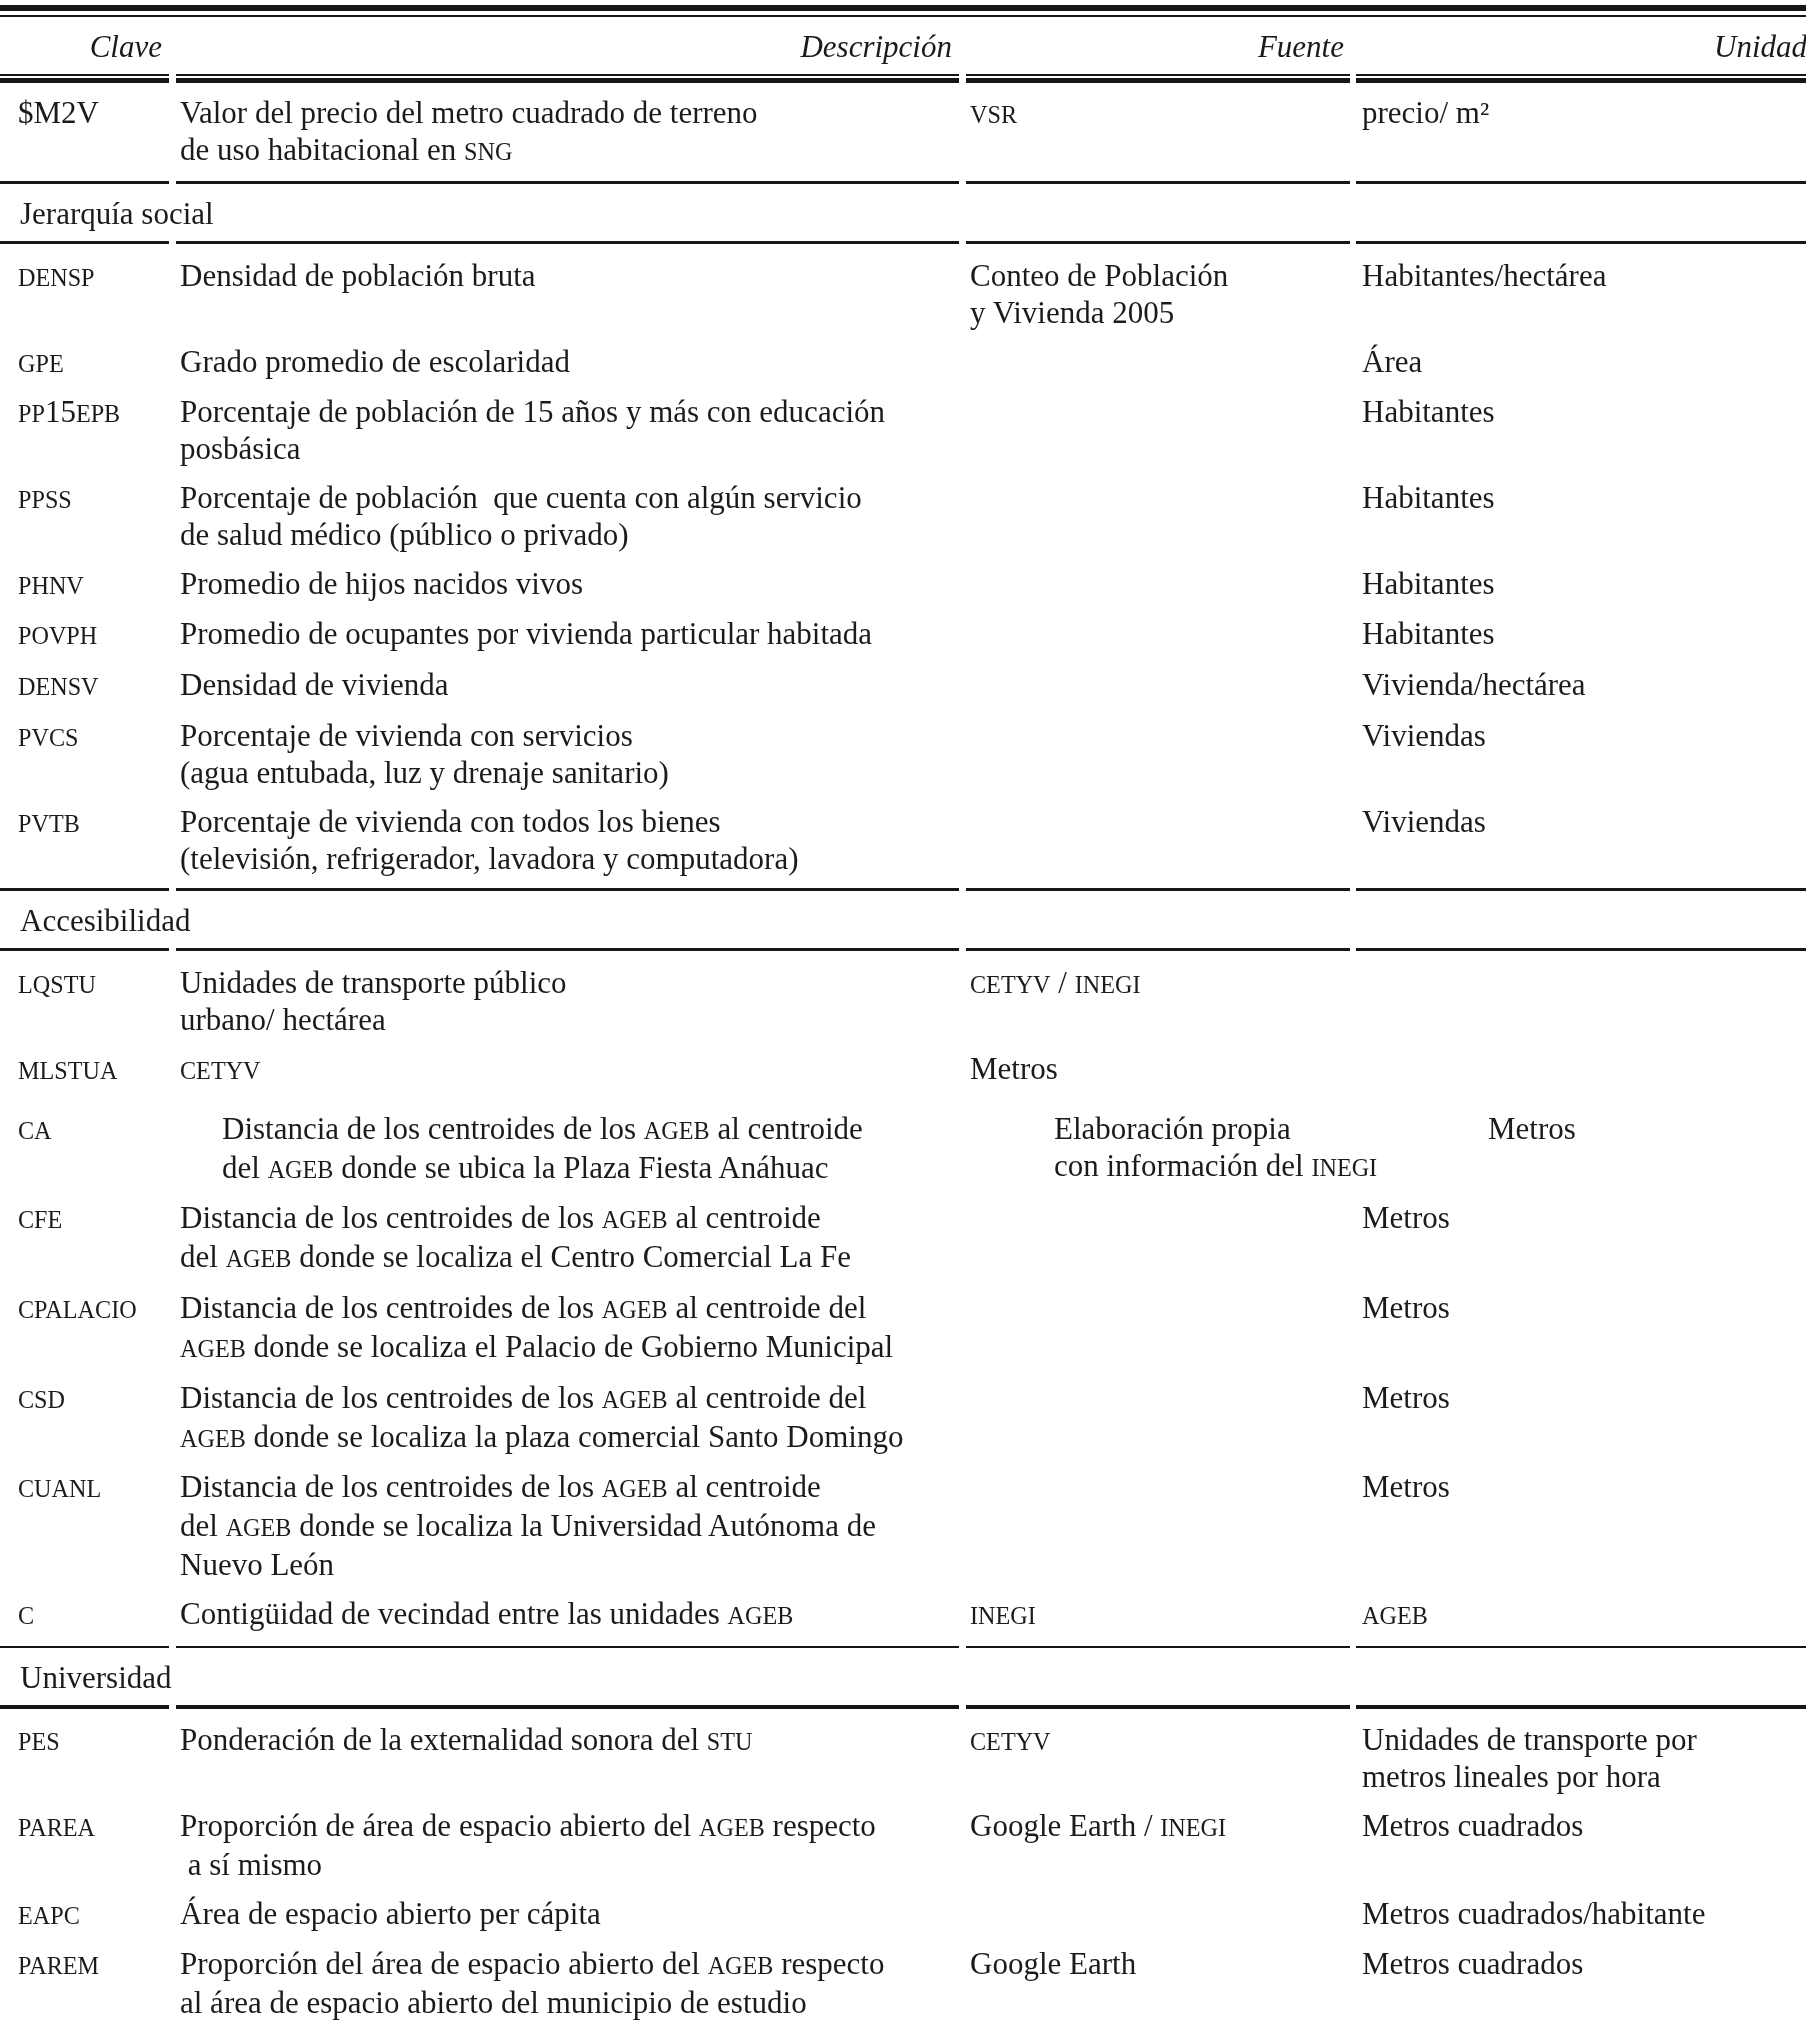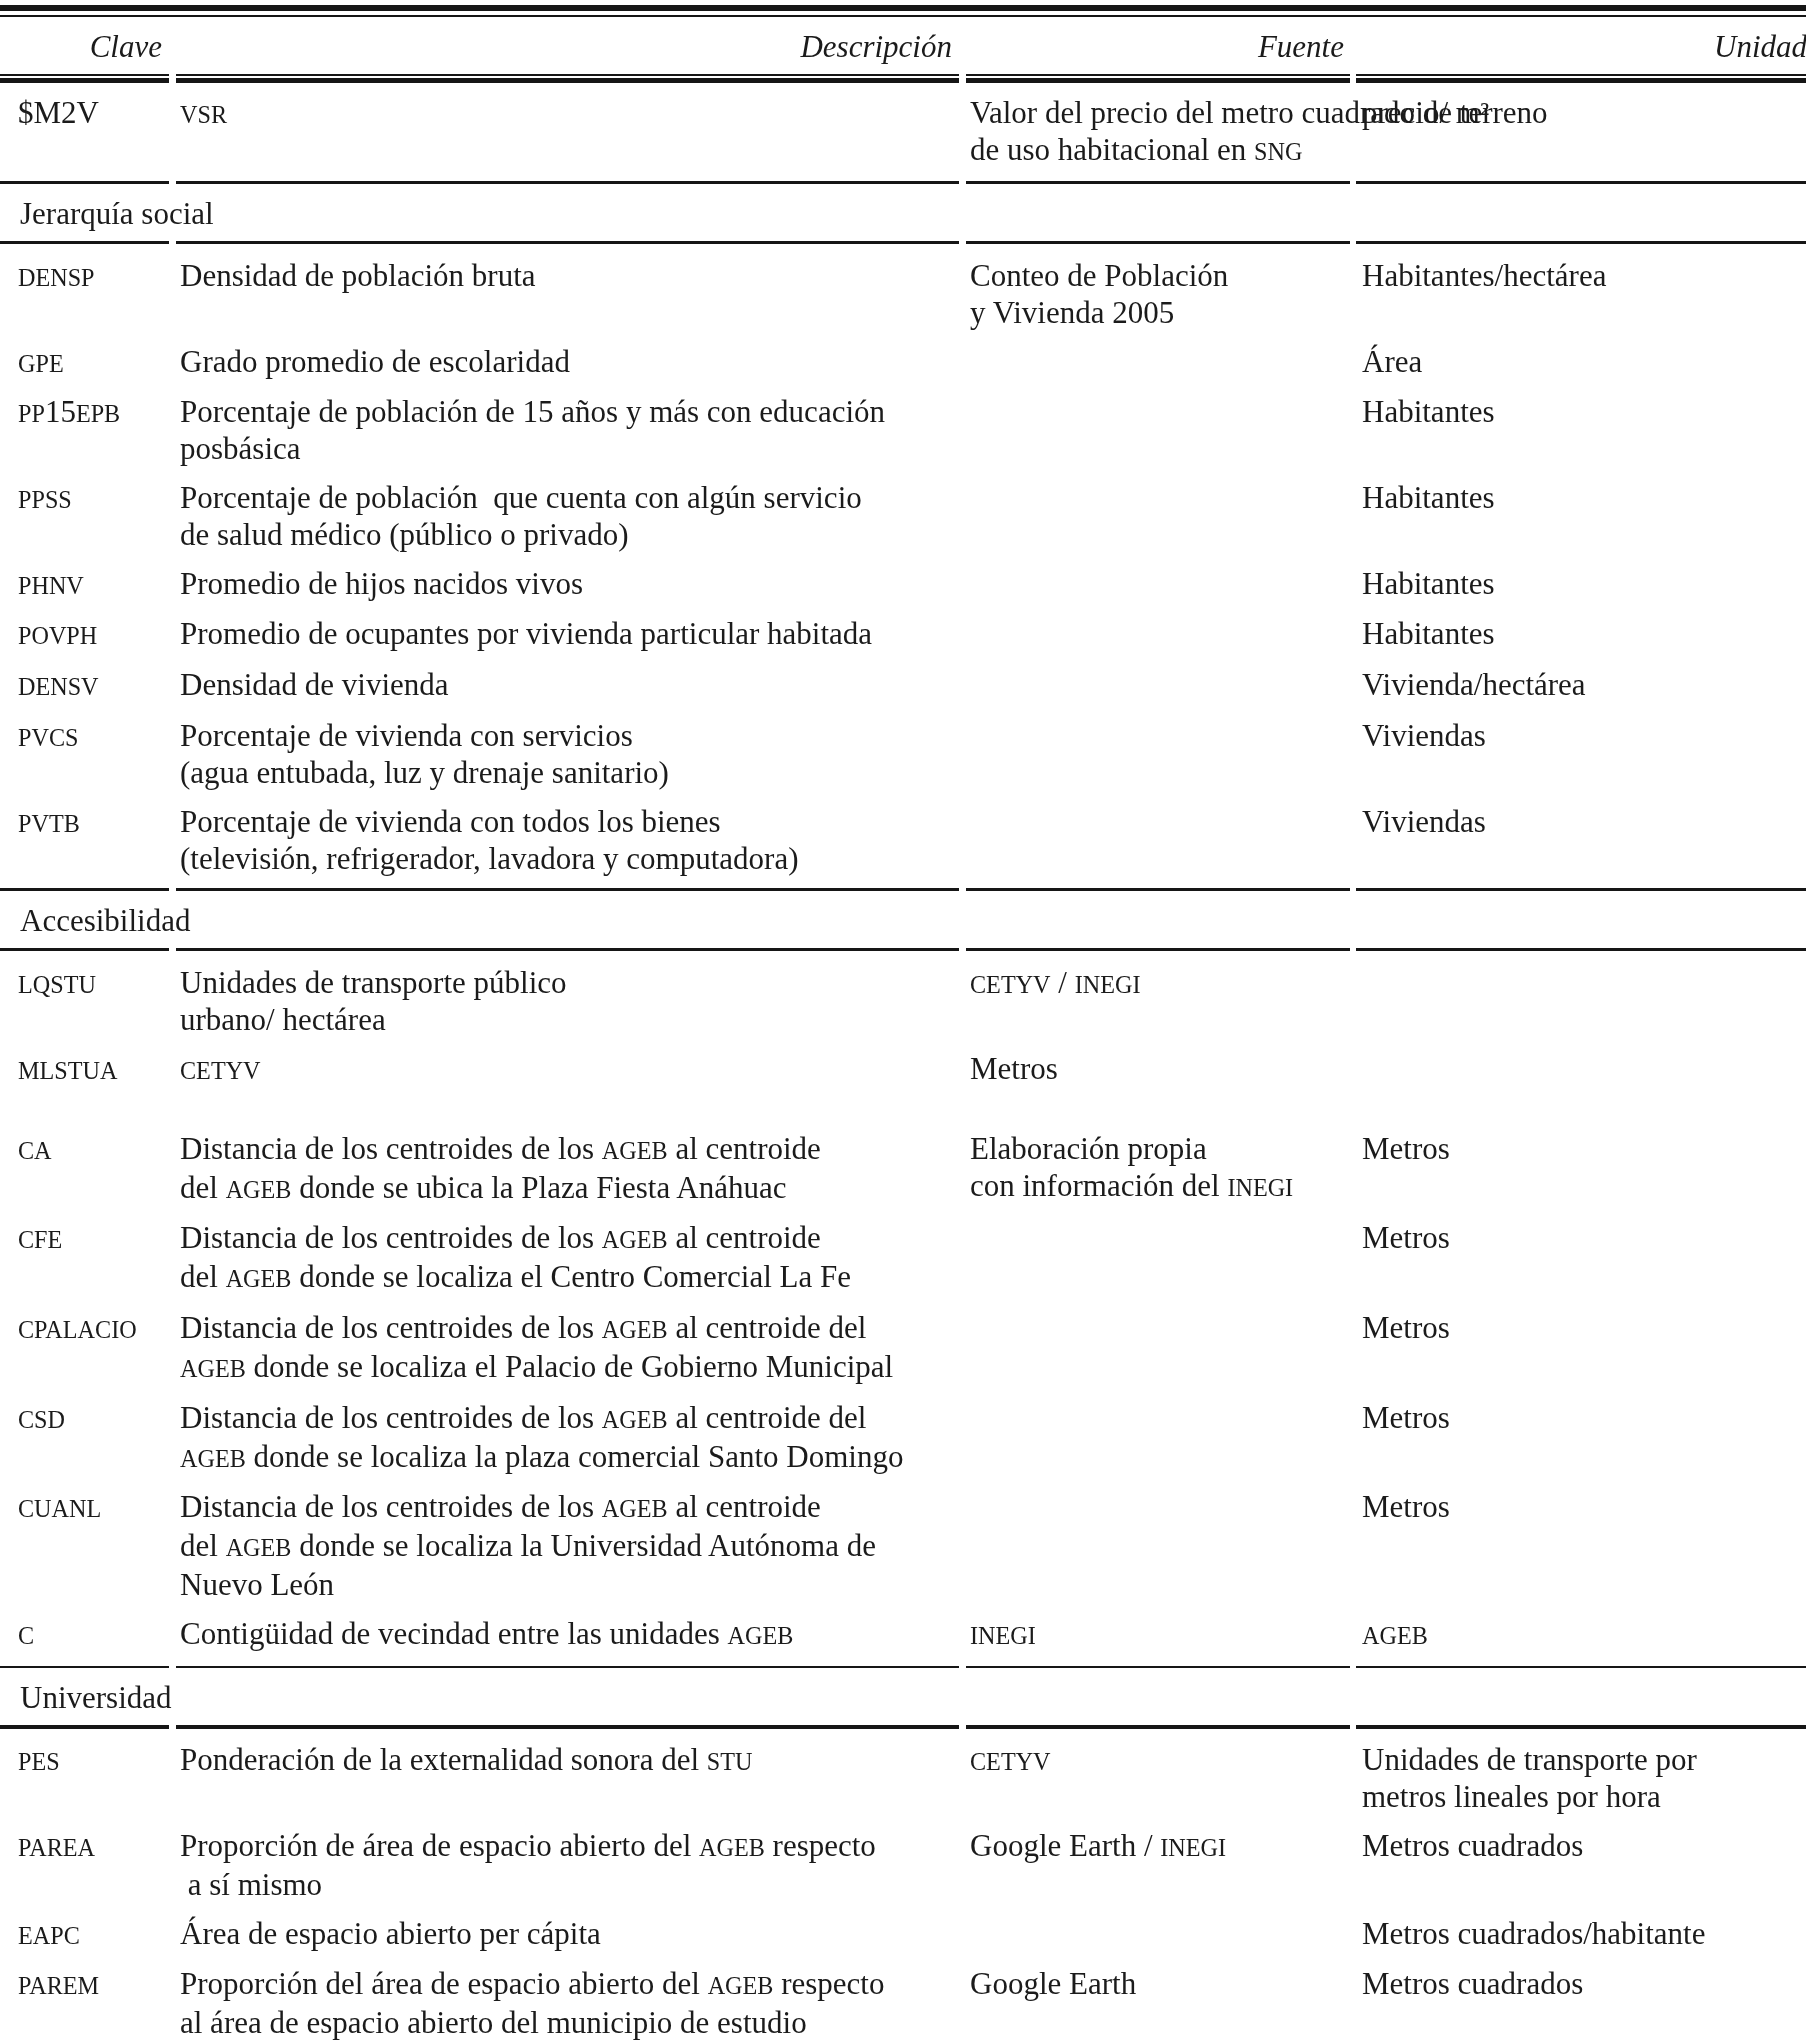--- a/index.html
+++ b/index.html
@@ -37,21 +37,21 @@
   .rule-above{height:2.7px;}
   .rule-below{height:3.6px;margin-bottom:12.6px;}
   
   .grid{
     display:grid;
     grid-template-columns:162px 790px 392px 463px;
   }
   .header-row{padding:10.8px 0 9px 0;font-style:italic;}
   .header-row .hcell{text-align:right;}
   .row{margin-bottom:11.7px;}
-  .row.extra-gap{margin-top:41px;}
+  .row.extra-gap{margin-top:21px;gap:42px;}
   .cell{padding-left:18px;white-space:pre;}
   .sc{font-size:0.78em;}
   .section-label{
     padding:10.8px 0 9px 20px;
   }
 </style>
 </head>
 <body>
 
 <div class="page">
@@ -65,23 +65,23 @@
     <div class="hcell">Fuente</div>
     <div class="hcell">Unidad</div>
   </div>
 
   <div class="rule rule-uh-thin gapped"></div>
   <div class="rule rule-uh-thick gapped"></div>
 
   <div>
       <div class="grid row">
         <div class="cell key">$M2V</div>
-        <div class="cell fuente"><span class="sc">VSR</span></div>
         <div class="cell desc">Valor del precio del metro cuadrado de terreno
 de uso habitacional en <span class="sc">SNG</span></div>
+        <div class="cell fuente"><span class="sc">VSR</span></div>
         <div class="cell unidad">precio/ m²</div>
       </div>
       <div class="rule rule-above gapped"></div>
       <div class="section-label">Jerarquía social</div>
       <div class="rule rule-below gapped"></div>
       <div class="grid row">
         <div class="cell key"><span class="sc">DENSP</span></div>
         <div class="cell desc">Densidad de población bruta</div>
         <div class="cell fuente">Conteo de Población
 y Vivienda 2005</div>

